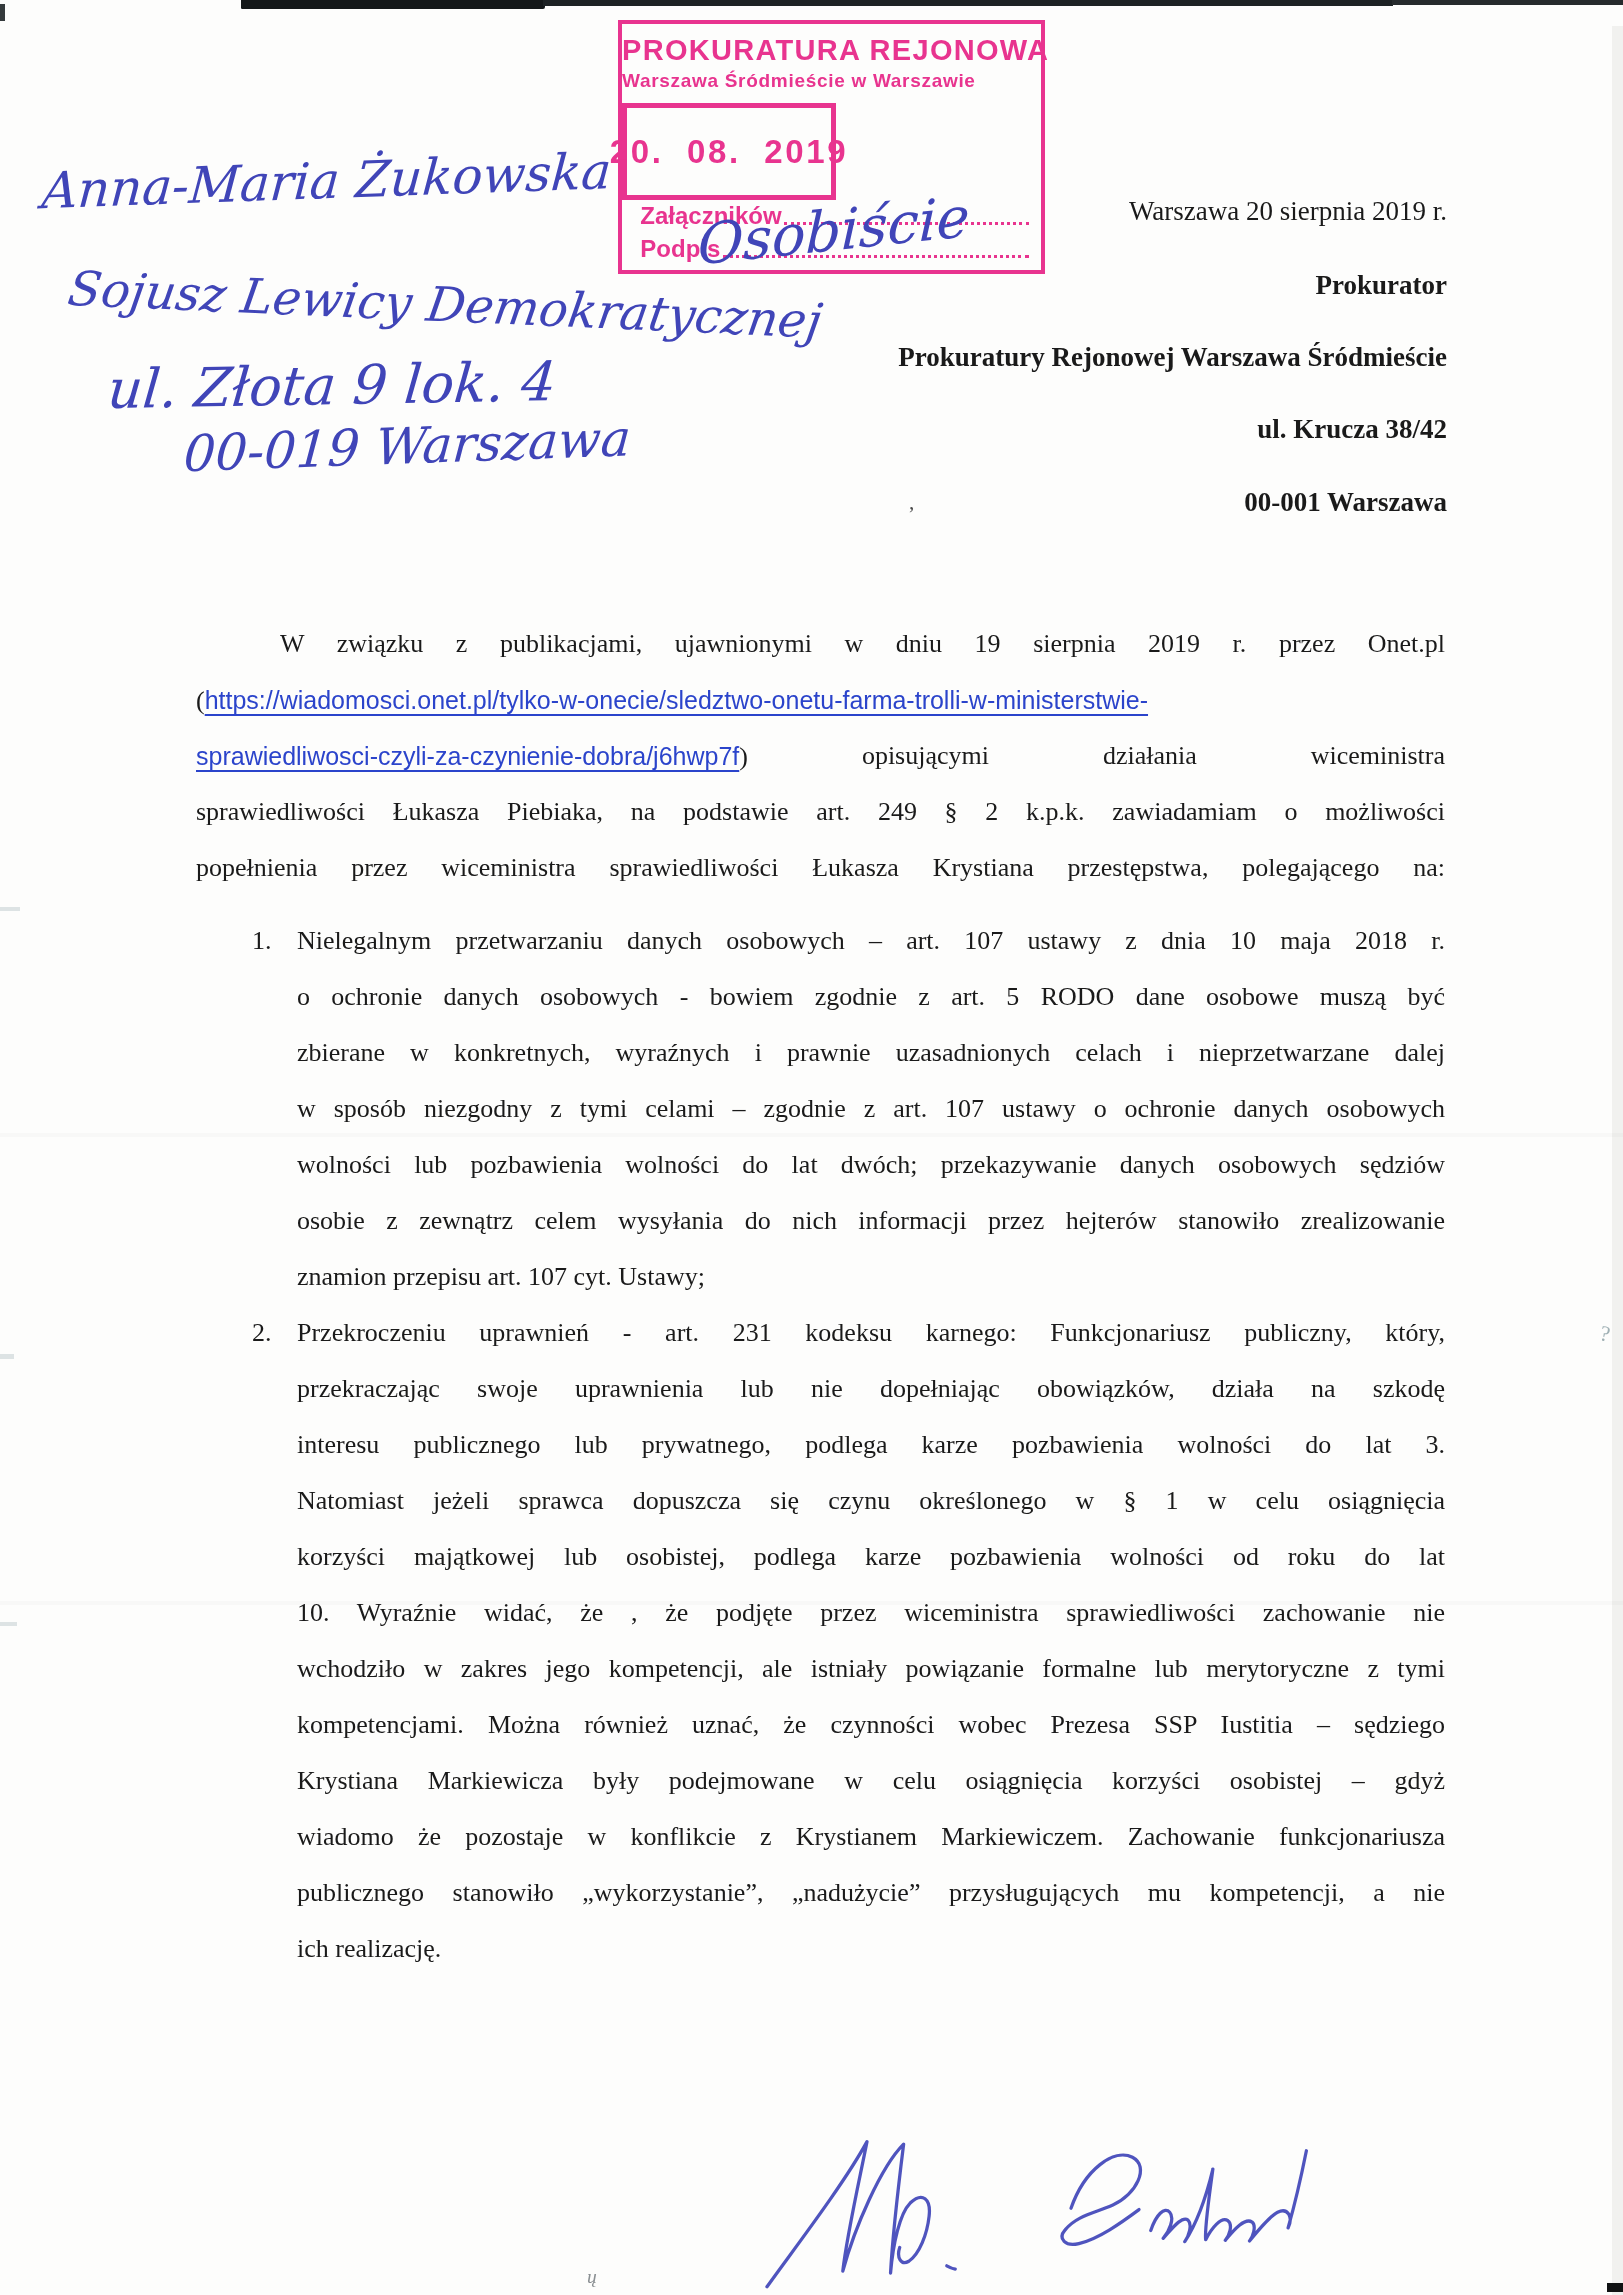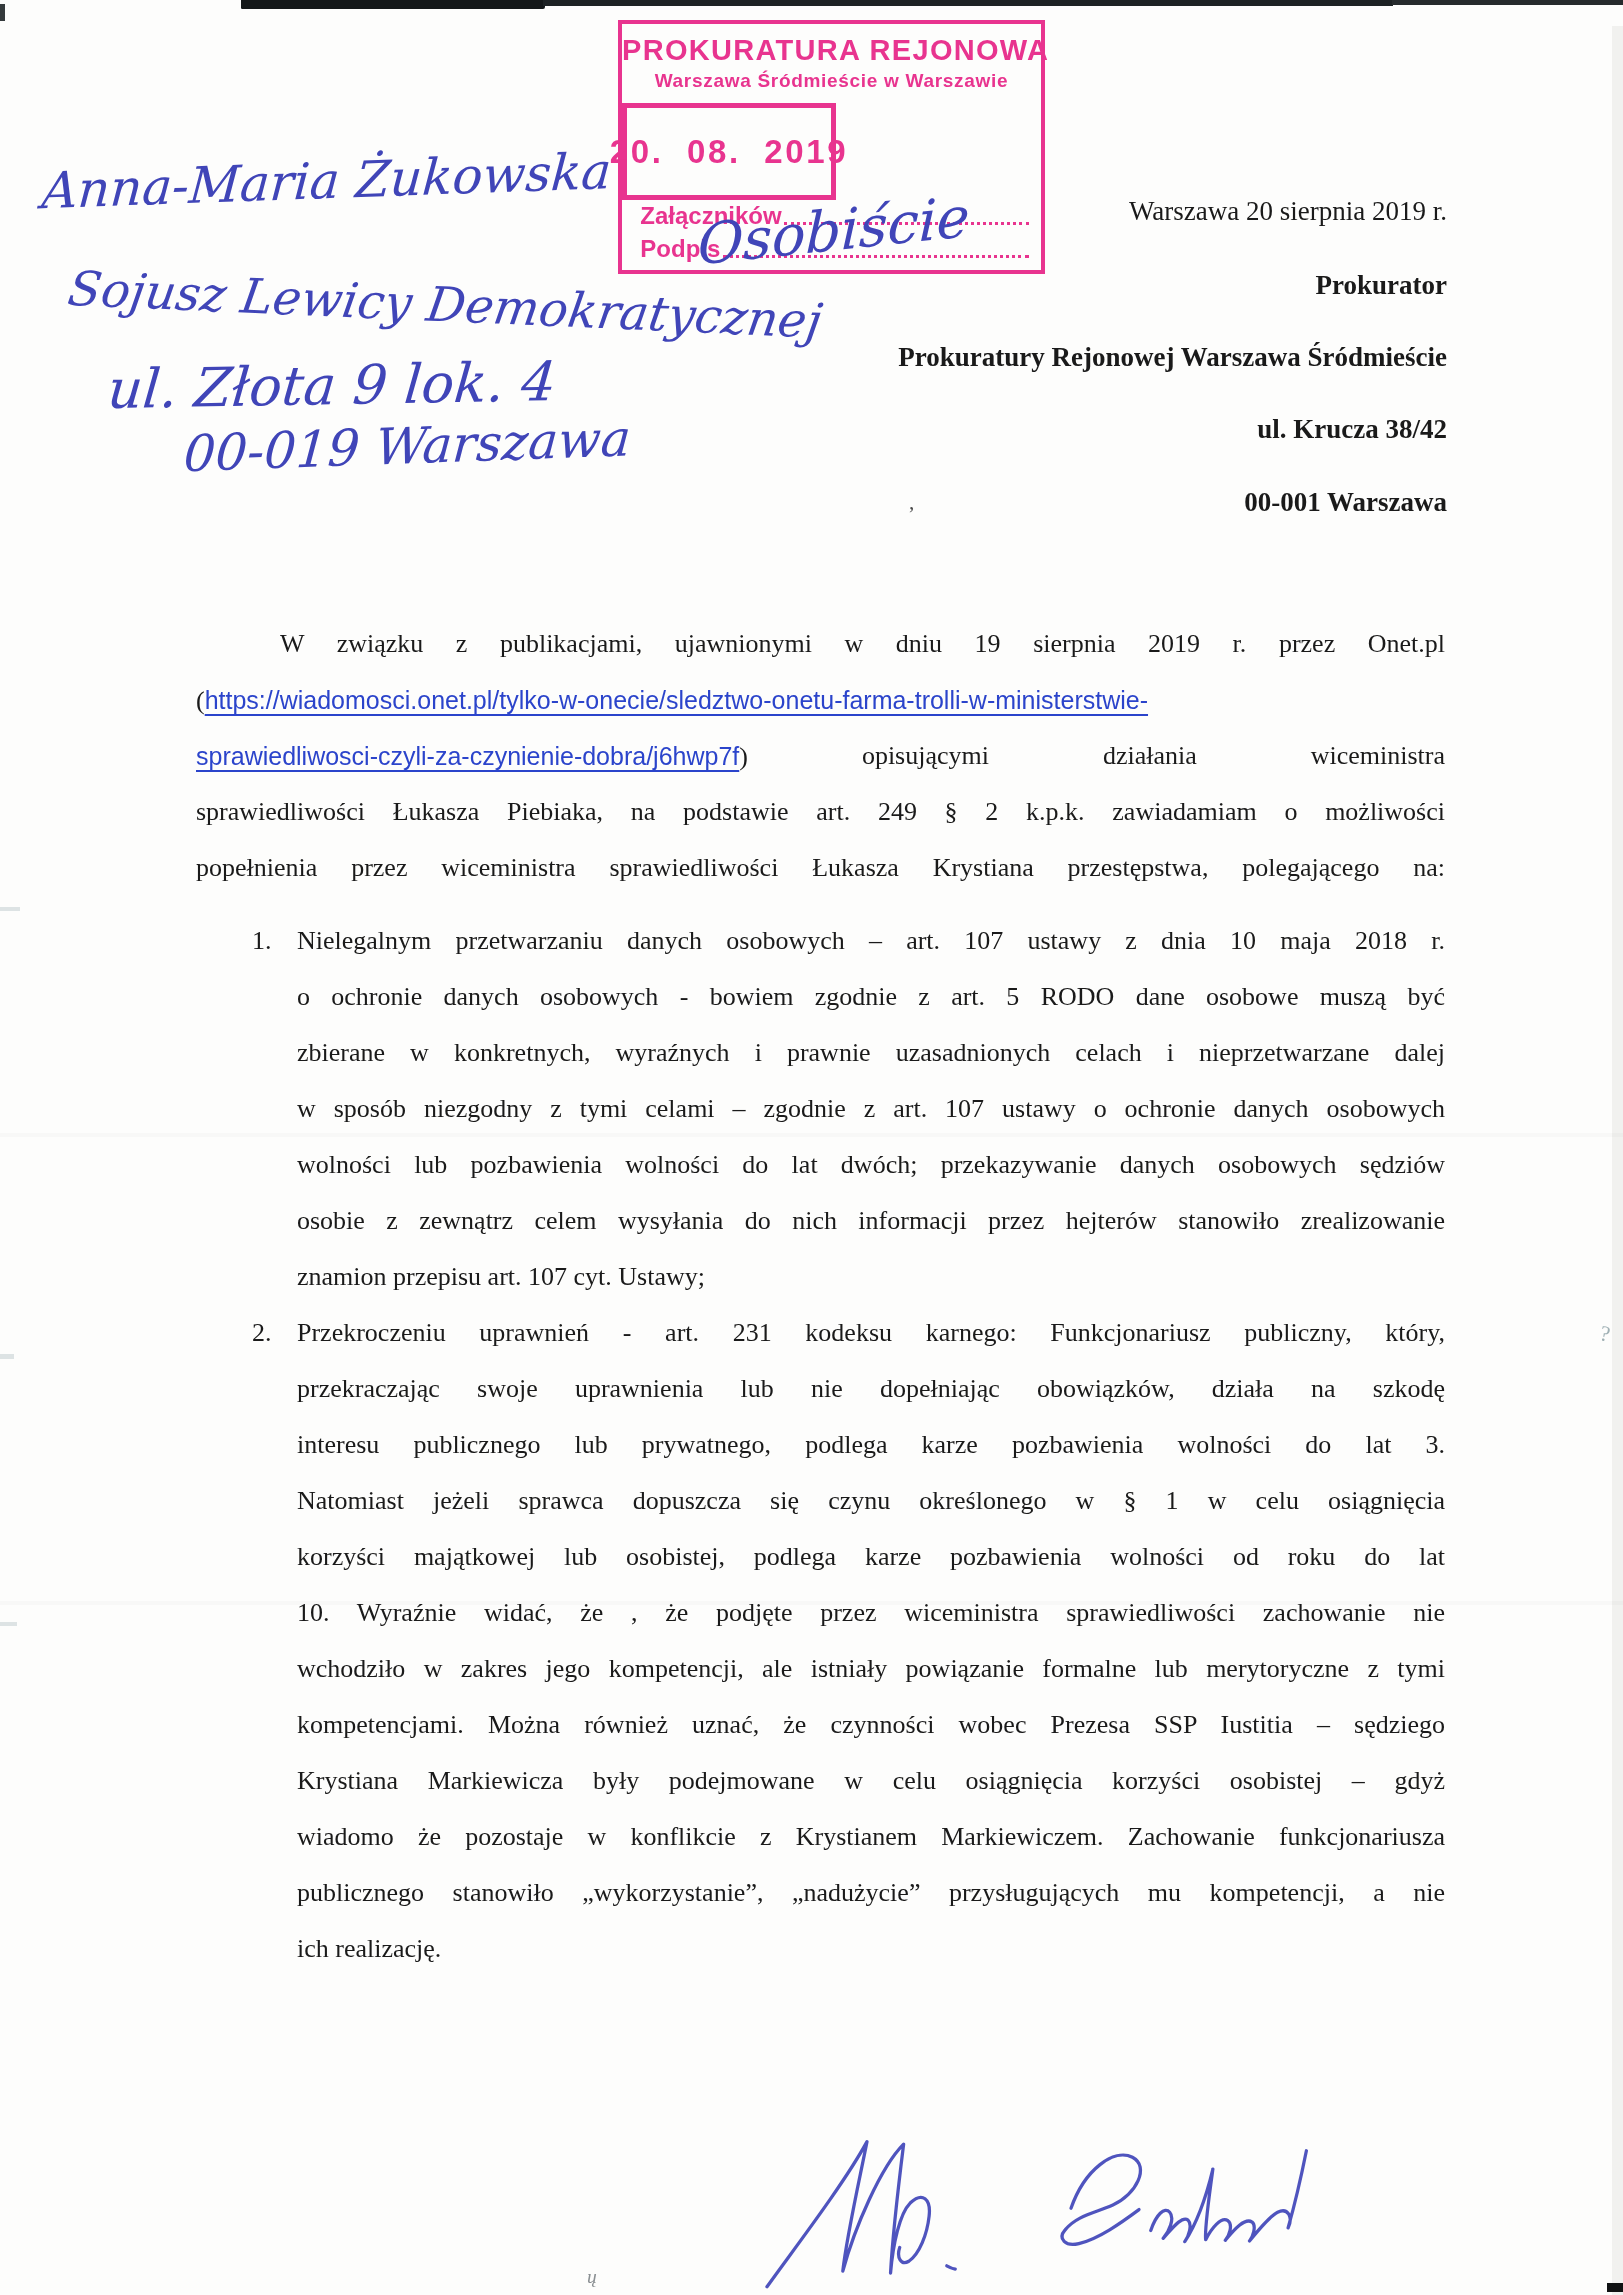--- a/index.html
+++ b/index.html
@@ -22,21 +22,20 @@
   .ldash{background:#ccd6d7;opacity:.65;}
   .qmark{left:1600px;top:1321px;font-size:22px;color:#9fb0b4;transform:rotate(12deg);}
   .br-dash{left:1607px;top:2283px;width:16.4px;height:8.5px;background:#101213;}
   .apostrophe{left:908px;top:502px;font-size:21px;color:#4a4a4a;}
   .stray-q{left:587px;top:2266px;font-size:19.6px;color:#8a8f92;font-style:italic;}
   
   .stamp{
     left:618px;top:19.6px;width:427px;height:254px;
     border:4.6px solid var(--stamp);color:var(--stamp);
     font-family:"Liberation Sans", sans-serif;box-sizing:border-box;
-    text-align:center;
   }
   .stamp-line1{margin-top:10.5px;font-weight:bold;font-size:29px;letter-spacing:1.3px;white-space:nowrap;}
   .stamp-line2{margin-top:2.6px;font-weight:bold;font-size:19px;letter-spacing:0.7px;white-space:nowrap;}
   .datebox{
     margin-top:11.8px;width:214px;height:97px;
     border:5.2px solid var(--stamp);box-sizing:border-box;
     display:flex;align-items:center;justify-content:center;
     font-weight:bold;font-size:33px;letter-spacing:2.6px;word-spacing:11.8px;white-space:nowrap;
   }
   .stamp-row{position:absolute;left:18.3px;right:11.8px;display:flex;align-items:flex-end;}

